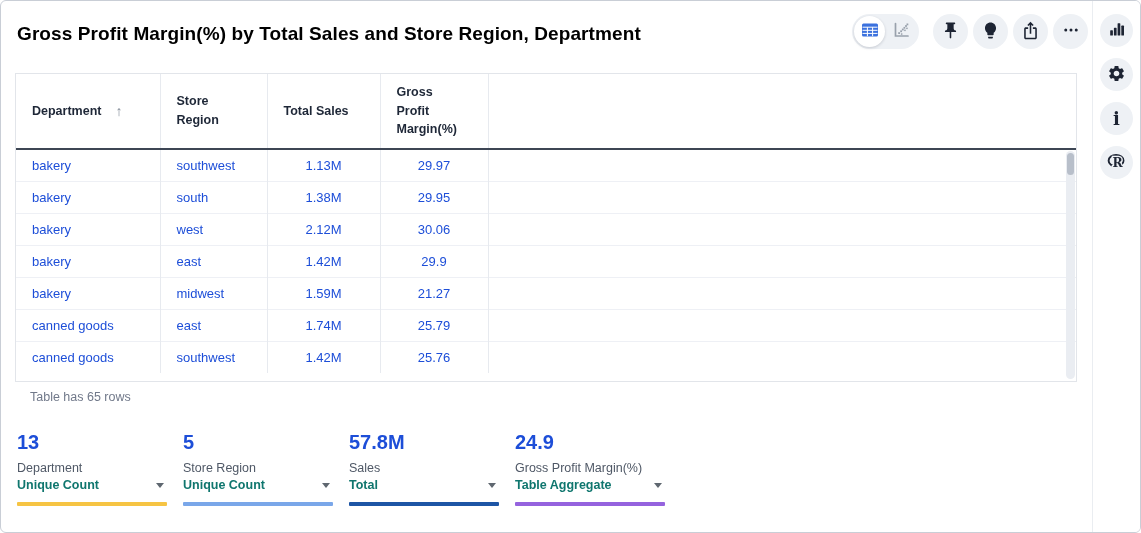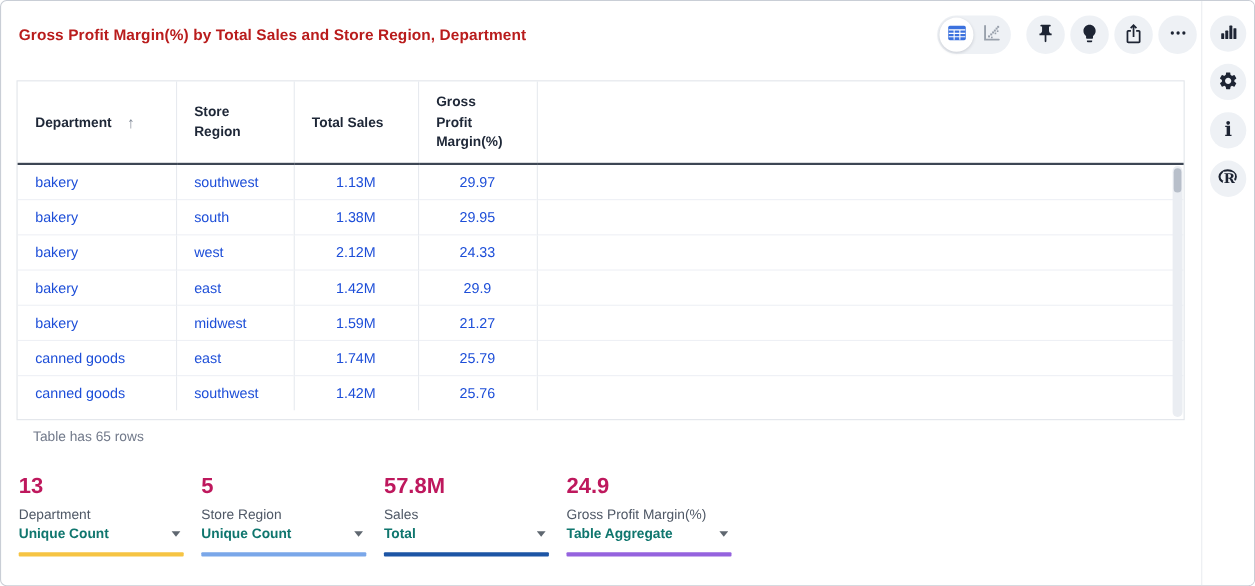--- a/index.html
+++ b/index.html
@@ -8,21 +8,21 @@
 
   .app{
     position:relative; width:1141px; height:533px;
     background:#fff; border:1px solid #C9CED6; border-radius:6px;
     overflow:hidden; color:#1E2737;
   }
 
   
   .title{
     position:absolute; left:16px; top:22px;
-    font-size:14px; font-weight:600; letter-spacing:.1px; color:#b91c1c;
+    font-size:19px; font-weight:600; letter-spacing:.1px; color:#000000;
   }
 
   
   .toolbar{ position:absolute; left:851px; top:13px; display:flex; align-items:center; }
   button{ border:none; background:transparent; padding:0; cursor:pointer; font-family:inherit; }
   .view-toggle{
     width:67px; height:35px; border-radius:18px; background:#EEF1F5;
     display:flex; align-items:center; padding:0 2px; margin-right:14px;
   }
   .vt-btn{ width:31px; height:31px; border-radius:50%; display:flex; align-items:center; justify-content:center; }
@@ -76,21 +76,21 @@
   .vscroll-thumb{
     position:absolute; top:2px; left:1px; width:7px; height:22px;
     background:#B8BFCA; border-radius:4px;
   }
 
   .rows-note{ position:absolute; left:29px; top:389px; font-size:12.5px; color:#71798A; }
 
   
   .cards{ position:absolute; left:16px; top:429px; display:flex; gap:16px; }
   .card{ width:150px; }
-  .card-value{ font-size:20px; font-weight:700; color:#be185d; line-height:24px; }
+  .card-value{ font-size:20px; font-weight:700; color:#1d4ed8; line-height:24px; }
   .card-label{ font-size:12.5px; color:#4F5866; margin-top:6px; line-height:16px;
                white-space:nowrap; overflow:hidden; }
   .card-agg{
     display:flex; align-items:center; justify-content:space-between;
     font-size:12.5px; font-weight:700; color:#0f766e; margin-top:1px; line-height:16px;
     width:100%; text-align:left; cursor:pointer;
   }
   .caret{
     width:0; height:0; border-left:4.5px solid transparent; border-right:4.5px solid transparent;
     border-top:5.5px solid #5F6770; margin-right:3px;
@@ -241,21 +241,21 @@
           <td>bakery</td>
           <td>south</td>
           <td class="num">1.38M</td>
           <td class="num">29.95</td>
           <td class="no-r"></td>
         </tr>
         <tr>
           <td>bakery</td>
           <td>west</td>
           <td class="num">2.12M</td>
-          <td class="num">24.33</td>
+          <td class="num">30.06</td>
           <td class="no-r"></td>
         </tr>
         <tr>
           <td>bakery</td>
           <td>east</td>
           <td class="num">1.42M</td>
           <td class="num">29.9</td>
           <td class="no-r"></td>
         </tr>
         <tr>

